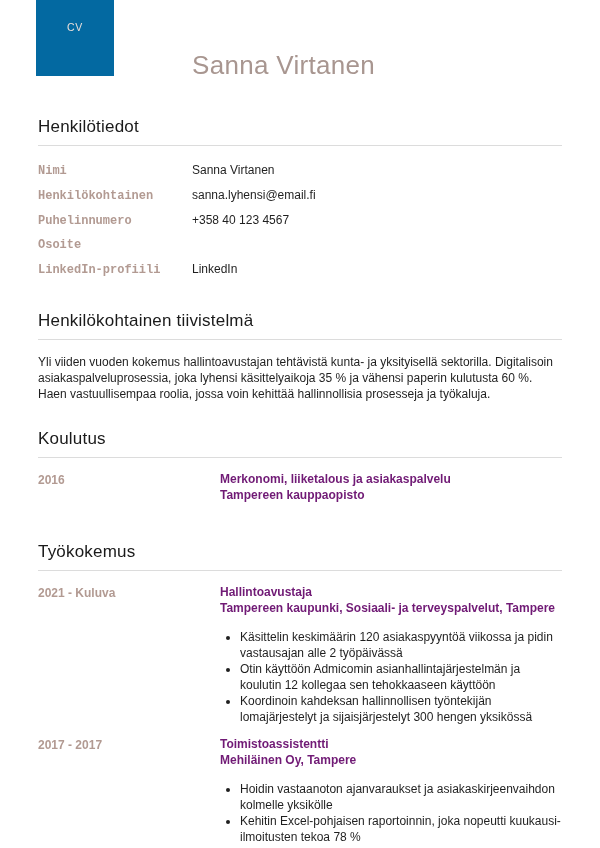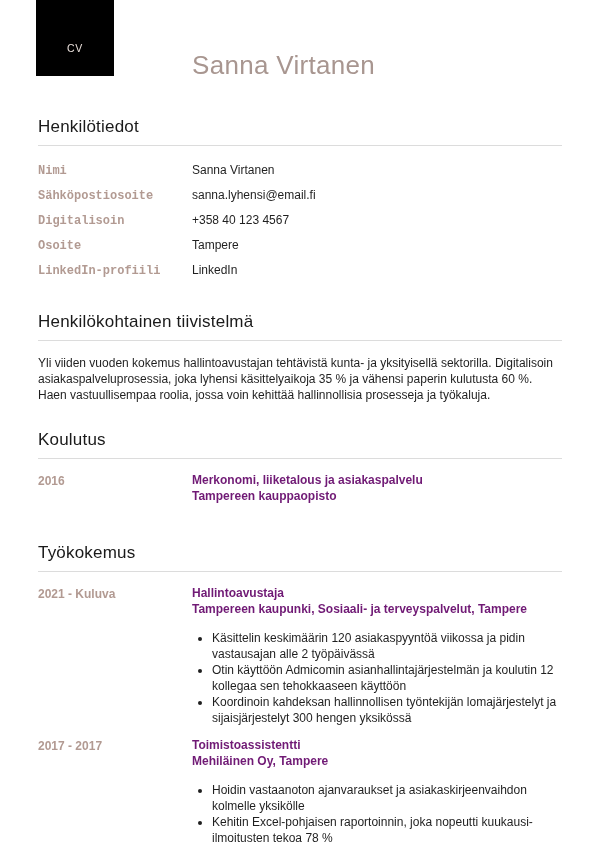--- a/index.html
+++ b/index.html
@@ -8,22 +8,22 @@
     width: 600px; height: 848px;
     font-family: "Liberation Sans", sans-serif;
     color: #1f1f1f;
     position: relative;
     overflow: hidden;
   }
   .header { position: relative; height: 90px; }
   .badge {
     position: absolute; left: 36px; top: 0;
     width: 78px; height: 76px;
-    background: #000000;
-    display: flex; align-items: flex-end; justify-content: center;
+    background: #0369a1;
+    display: flex; align-items: center; justify-content: center;
     padding-bottom: 22px;
   }
   .badge-label {
     color: #e9dfda; font-size: 10.5px; letter-spacing: 0.8px;
   }
   .name {
     position: absolute; left: 192px; top: 51px;
     font-size: 26px; font-weight: 400; line-height: 1.1;
     color: #a89690; letter-spacing: 0.3px;
   }
@@ -42,20 +42,21 @@
   .kv-label { font-size: 12px; font-weight: 700; color: #b29a92; font-family: Liberation Mono, monospace; }
   .kv-value { font-size: 12px; color: #1f1f1f; }
   .summary-text {
     margin-top: 14px; font-size: 12px; line-height: 16px;
     color: #1f1f1f; max-width: 524px;
   }
   .entries { padding-top: 14px; }
   .entry {
     display: grid; grid-template-columns: 154px 1fr;
     margin-bottom: 12px;
+    gap: 28px;
   }
   .entry-period { font-size: 12px; font-weight: 700; color: #b29a92; padding-top: 1px; }
   .entry-role, .entry-employer {
     font-size: 12px; font-weight: 700; line-height: 15.5px; color: #701a75;
   }
   .entry-bullets { margin: 13px 0 0 0; padding-left: 20px; list-style: disc; }
   .entry-bullets:empty { display: none; }
   .entry-bullets li { font-size: 12px; line-height: 16px; color: #1f1f1f; }
 </style>
 </head>
@@ -73,32 +74,31 @@
   <section>
     <h2 class="section-title">Henkilötiedot</h2>
     <div class="kv-grid">
 
         <div class="kv-row">
           <div class="kv-label">Nimi</div>
           <div class="kv-value">Sanna Virtanen</div>
         </div>
 
         <div class="kv-row">
-          <div class="kv-label">Sähköpostiosoite</div>
+          <div class="kv-label">Henkilökohtainen</div>
           <div class="kv-value">sanna.lyhensi@email.fi</div>
         </div>
 
         <div class="kv-row">
-          <div class="kv-label">Digitalisoin</div>
+          <div class="kv-label">Puhelinnumero</div>
           <div class="kv-value">+358 40 123 4567</div>
         </div>
 
         <div class="kv-row">
           <div class="kv-label">Osoite</div>
-          <div class="kv-value">Tampere</div>
         </div>
 
         <div class="kv-row">
           <div class="kv-label">LinkedIn-profiili</div>
           <div class="kv-value">LinkedIn</div>
         </div>
       </div>
   </section>
 
   <section>

